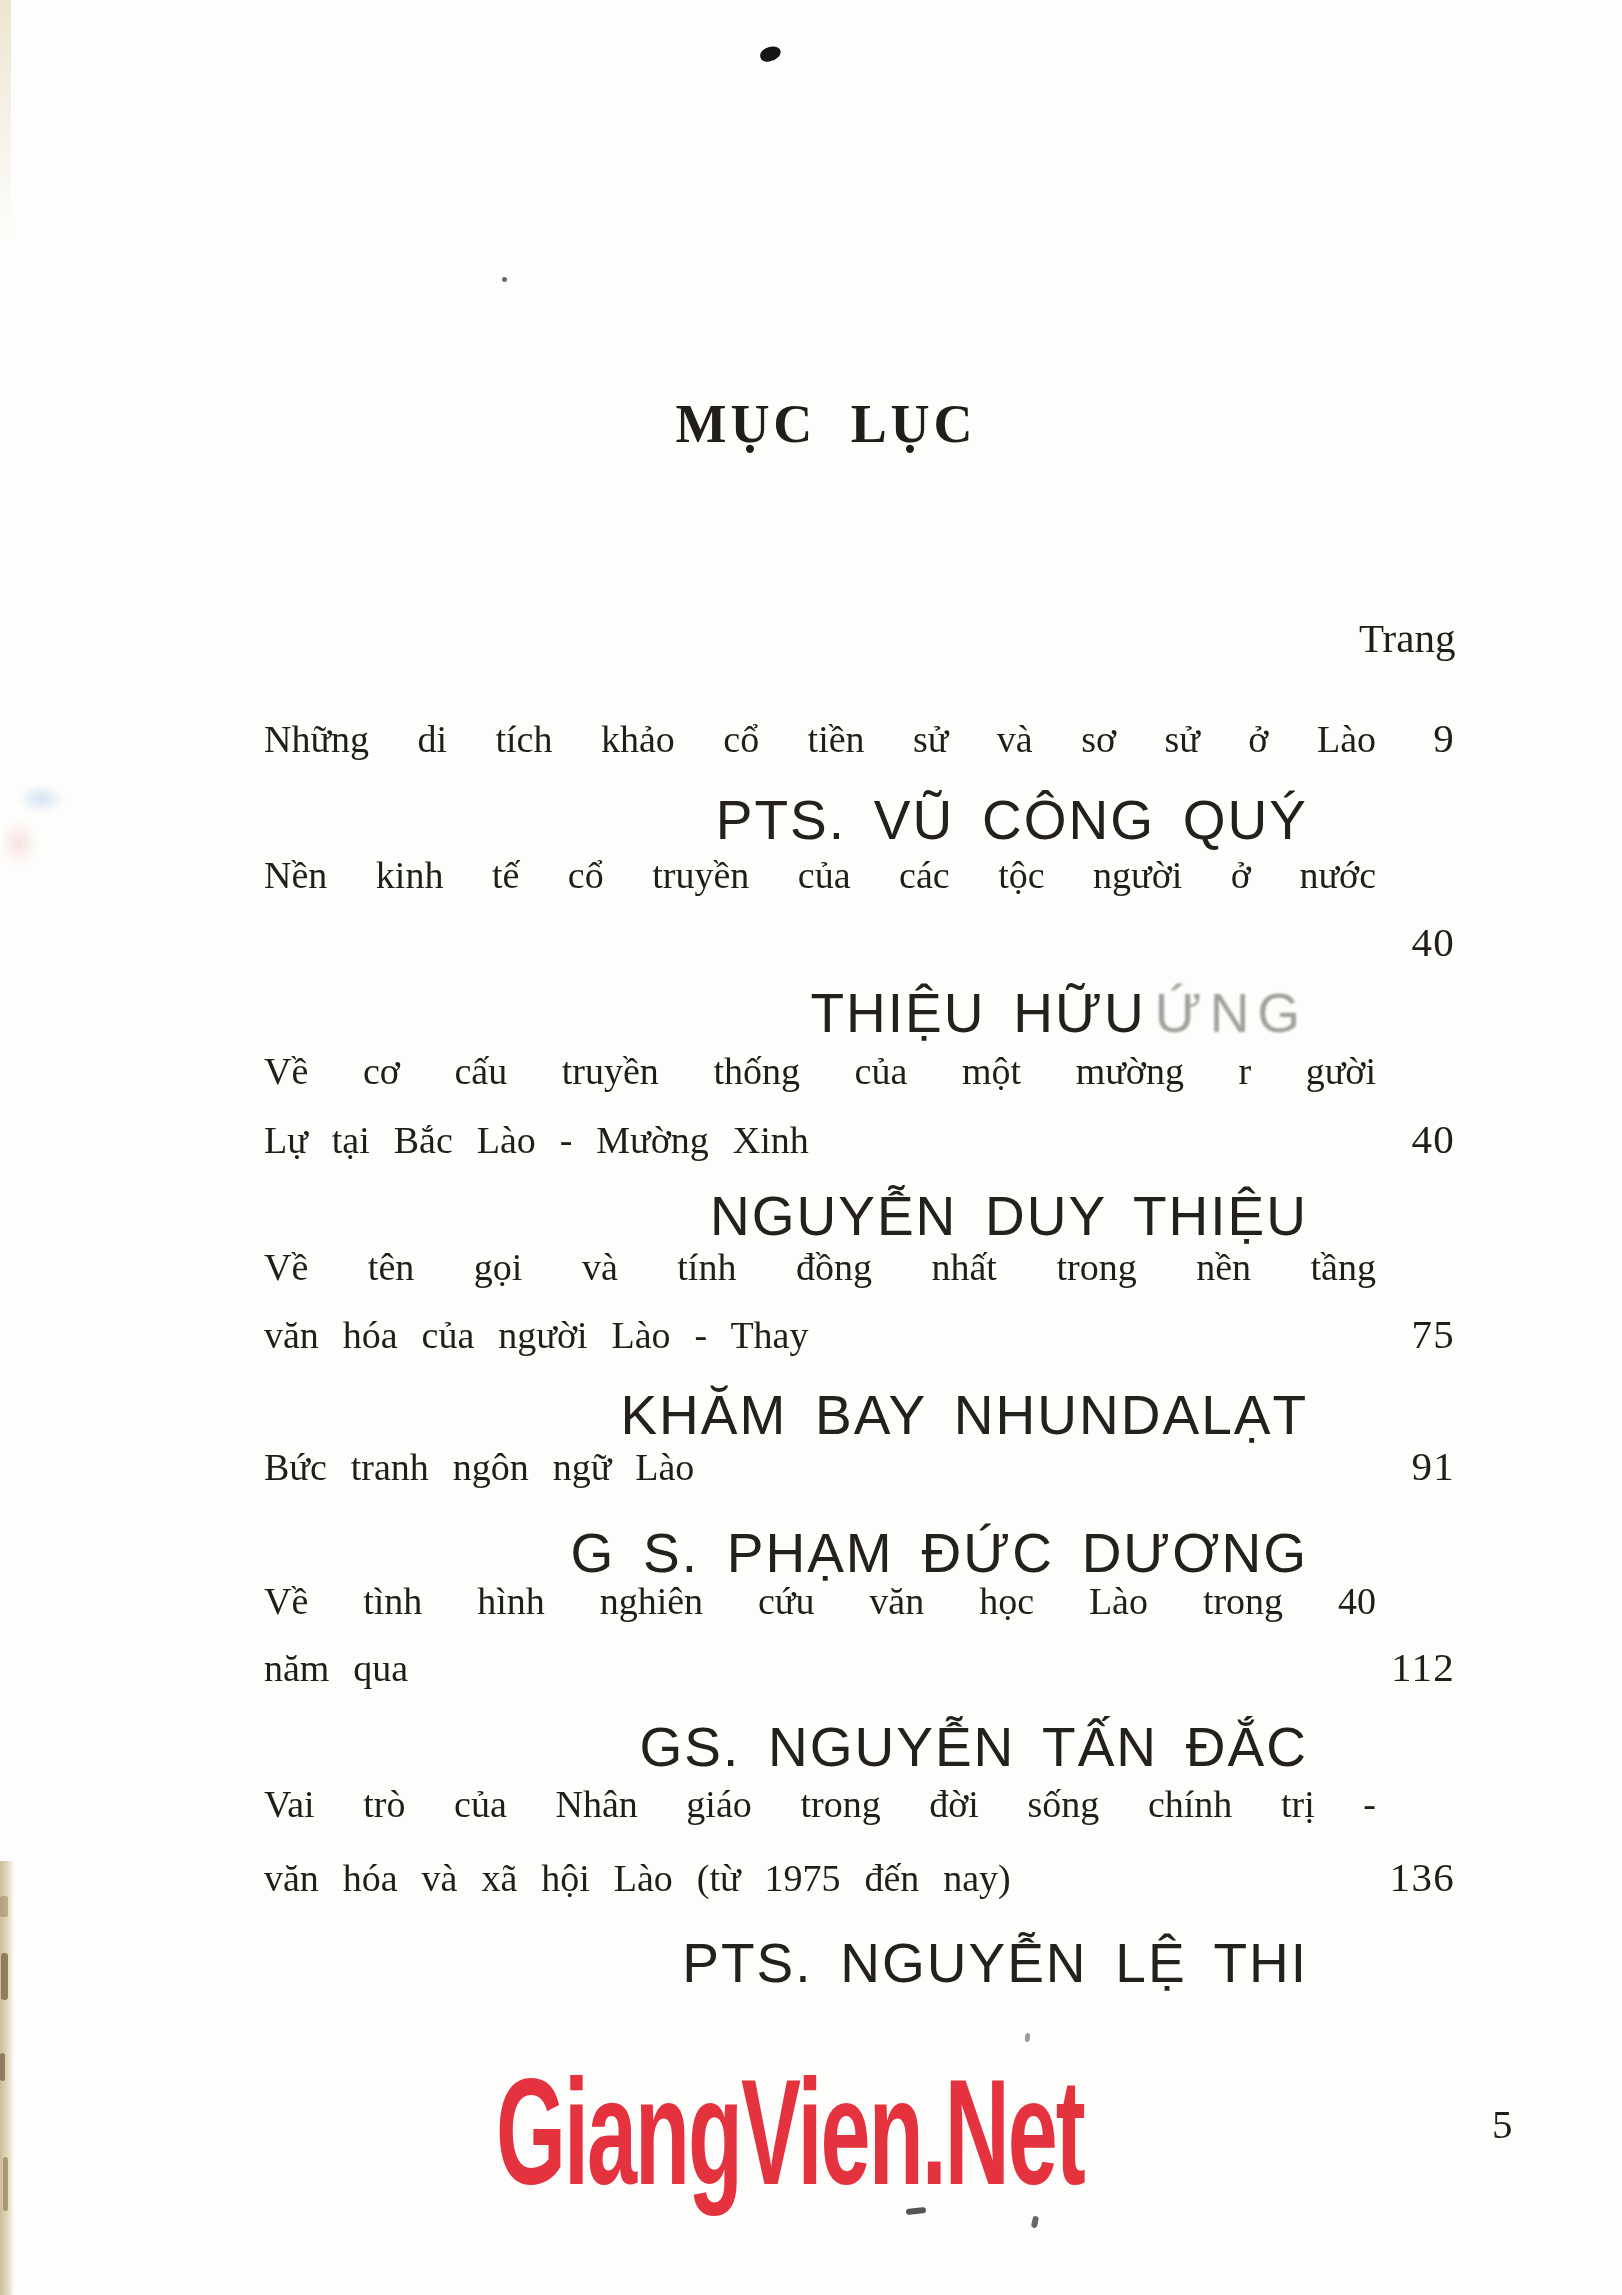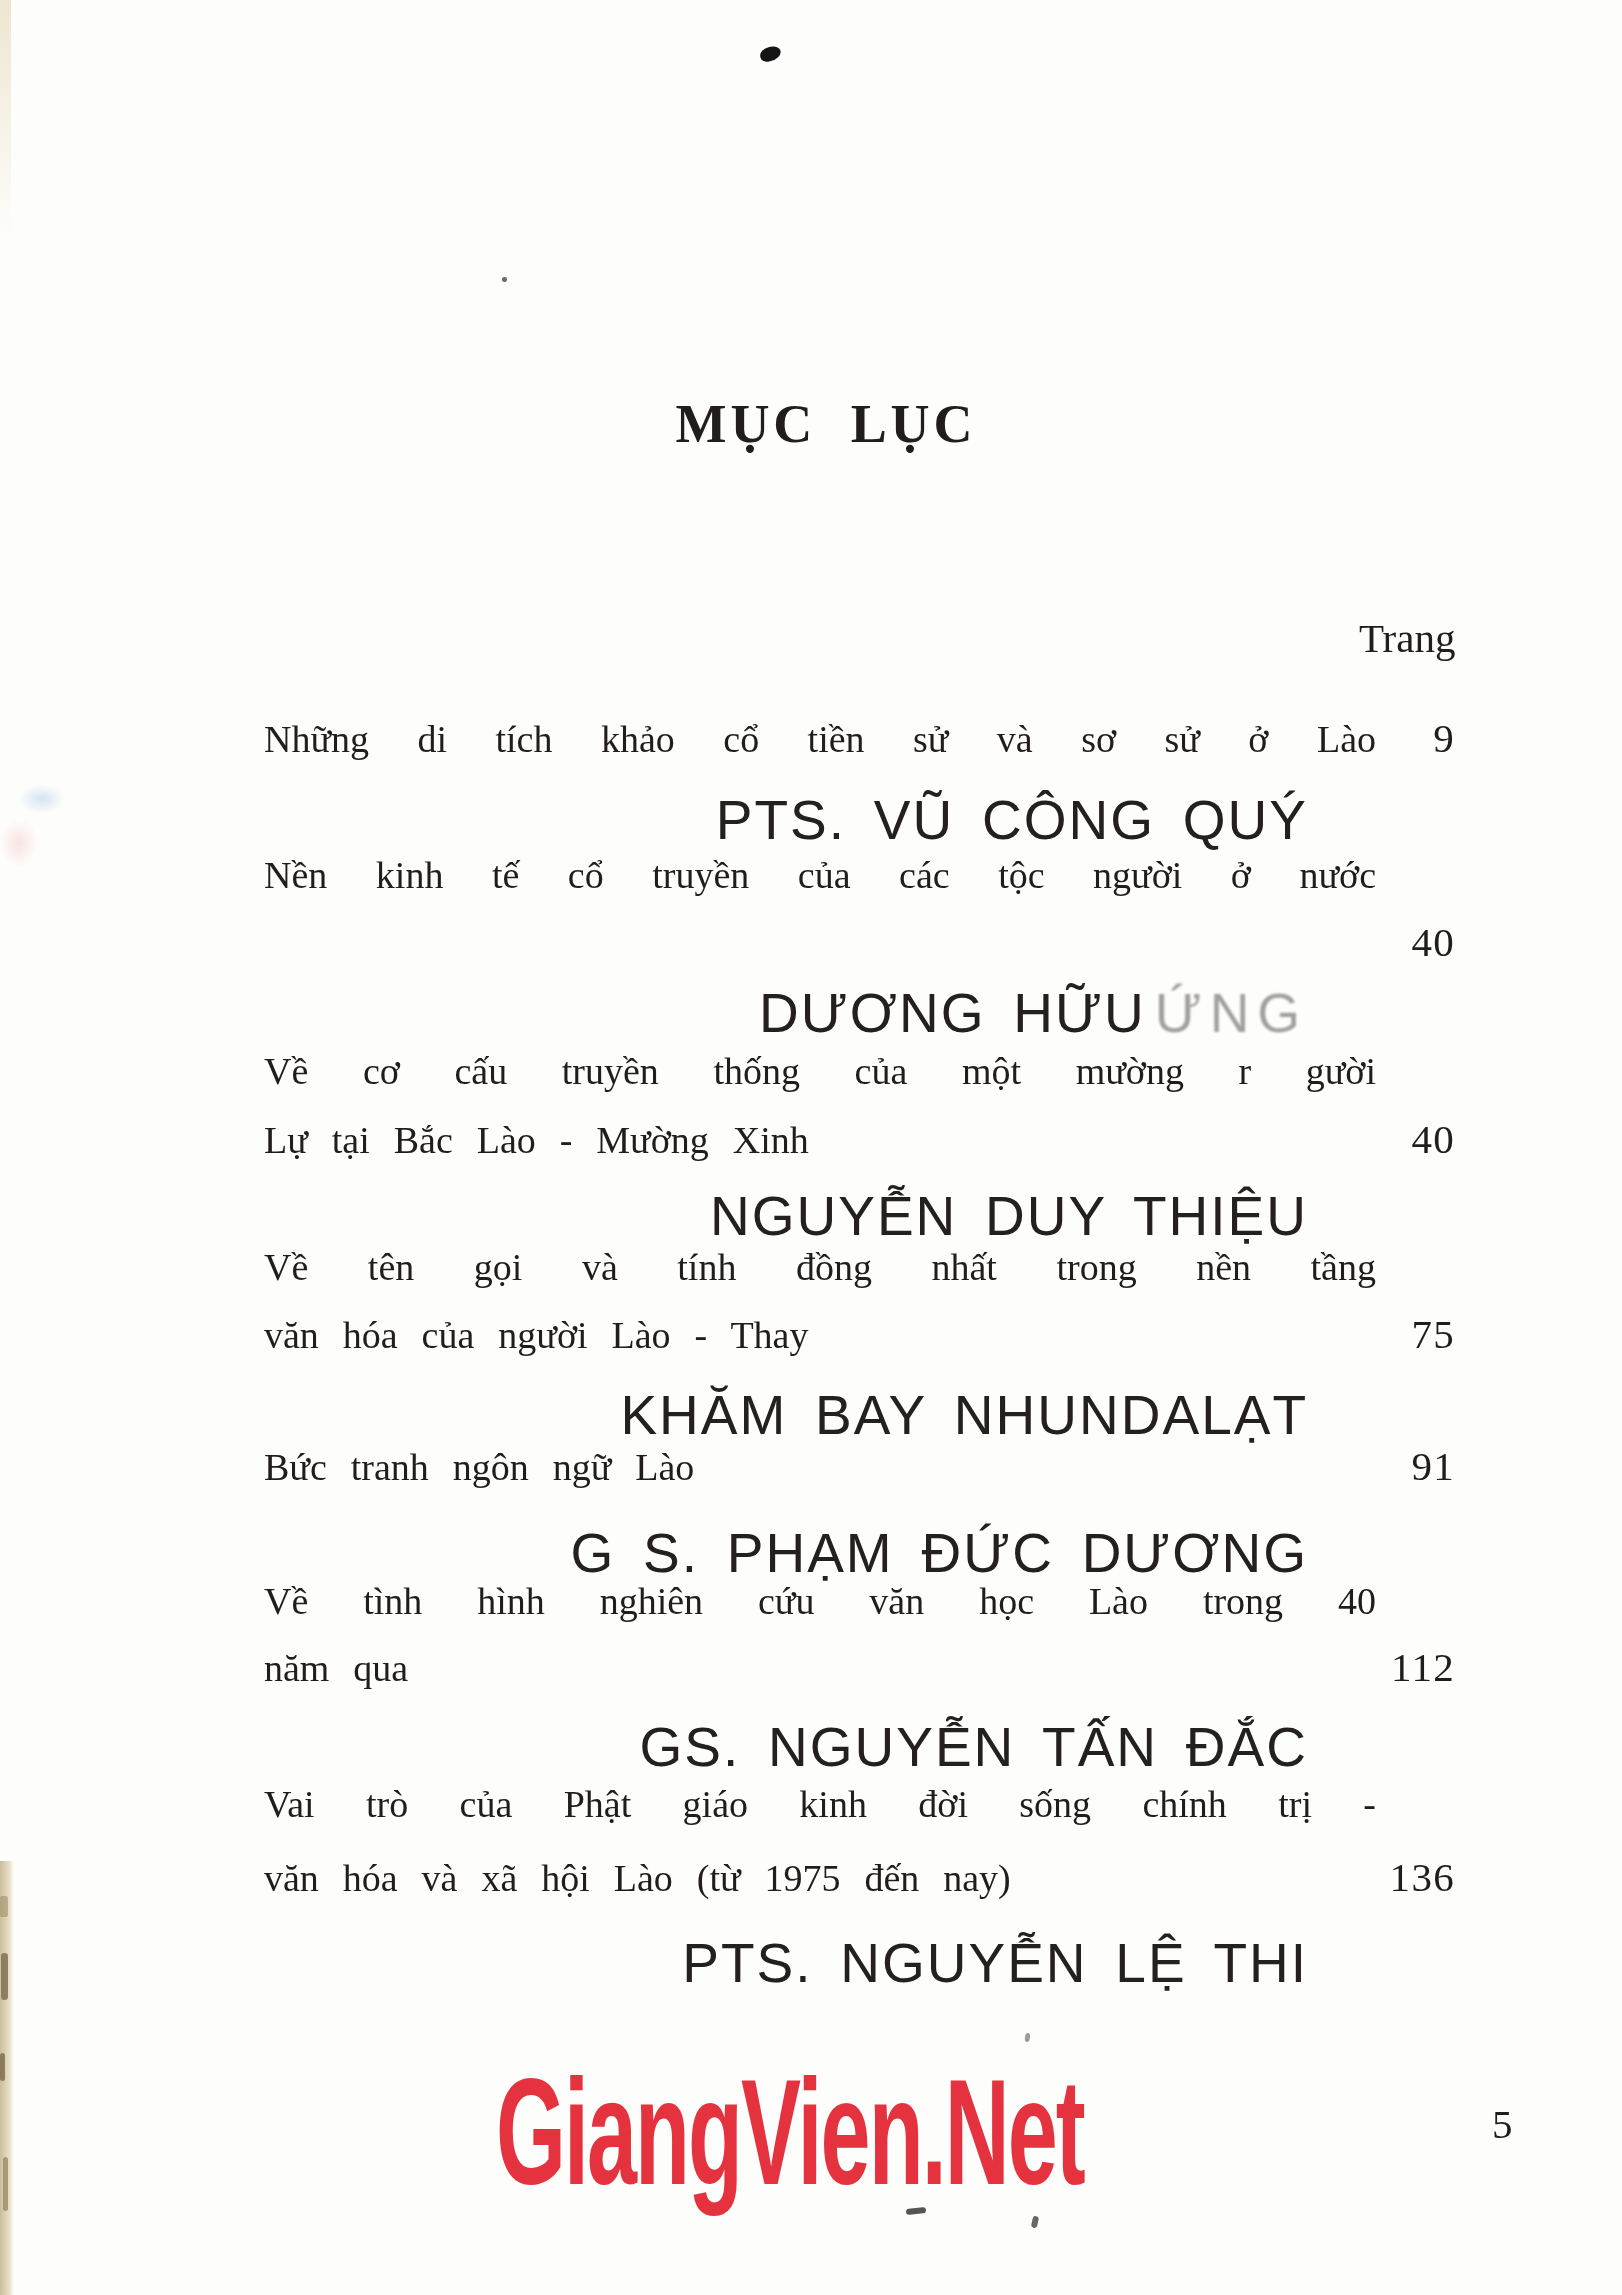--- a/index.html
+++ b/index.html
@@ -95,21 +95,21 @@
     <span>PTS. VŨ CÔNG QUÝ</span>
   </div>
 
   <div class="t-line" style="top:856px">
     <span class="t-text justify">Nền kinh tế cổ truyền của các tộc người ở nước</span>
   </div>
   <div class="t-line" style="top:924px">
     <span class="pg">40</span>
   </div>
   <div class="author" style="top:986px">
-    <span>DƯƠNG HỮU</span><span class="faint">ỨNG</span>
+    <span>THIỆU HỮU</span><span class="faint">ỨNG</span>
   </div>
 
   <div class="t-line" style="top:1052px">
     <span class="t-text justify">Về cơ cấu truyền thống của một mường r gười</span>
   </div>
   <div class="t-line" style="top:1121px">
     <span class="t-text">Lự tại Bắc Lào - Mường Xinh</span>
     <span class="pg">40</span>
   </div>
   <div class="author" style="top:1189px">
@@ -140,21 +140,21 @@
   </div>
   <div class="t-line" style="top:1649px">
     <span class="t-text">năm qua</span>
     <span class="pg">112</span>
   </div>
   <div class="author" style="top:1720px">
     <span>GS. NGUYỄN TẤN ĐẮC</span>
   </div>
 
   <div class="t-line" style="top:1785px">
-    <span class="t-text justify">Vai trò của Phật giáo kinh đời sống chính trị -</span>
+    <span class="t-text justify">Vai trò của Nhân giáo trong đời sống chính trị -</span>
   </div>
   <div class="t-line" style="top:1859px">
     <span class="t-text">văn hóa và xã hội Lào (từ 1975 đến nay)</span>
     <span class="pg">136</span>
   </div>
   <div class="author" style="top:1936px">
     <span>PTS. NGUYỄN LỆ THI</span>
   </div>
 
   <div class="watermark" style="color: rgb(228, 51, 63);">GiangVien.Net</div>

